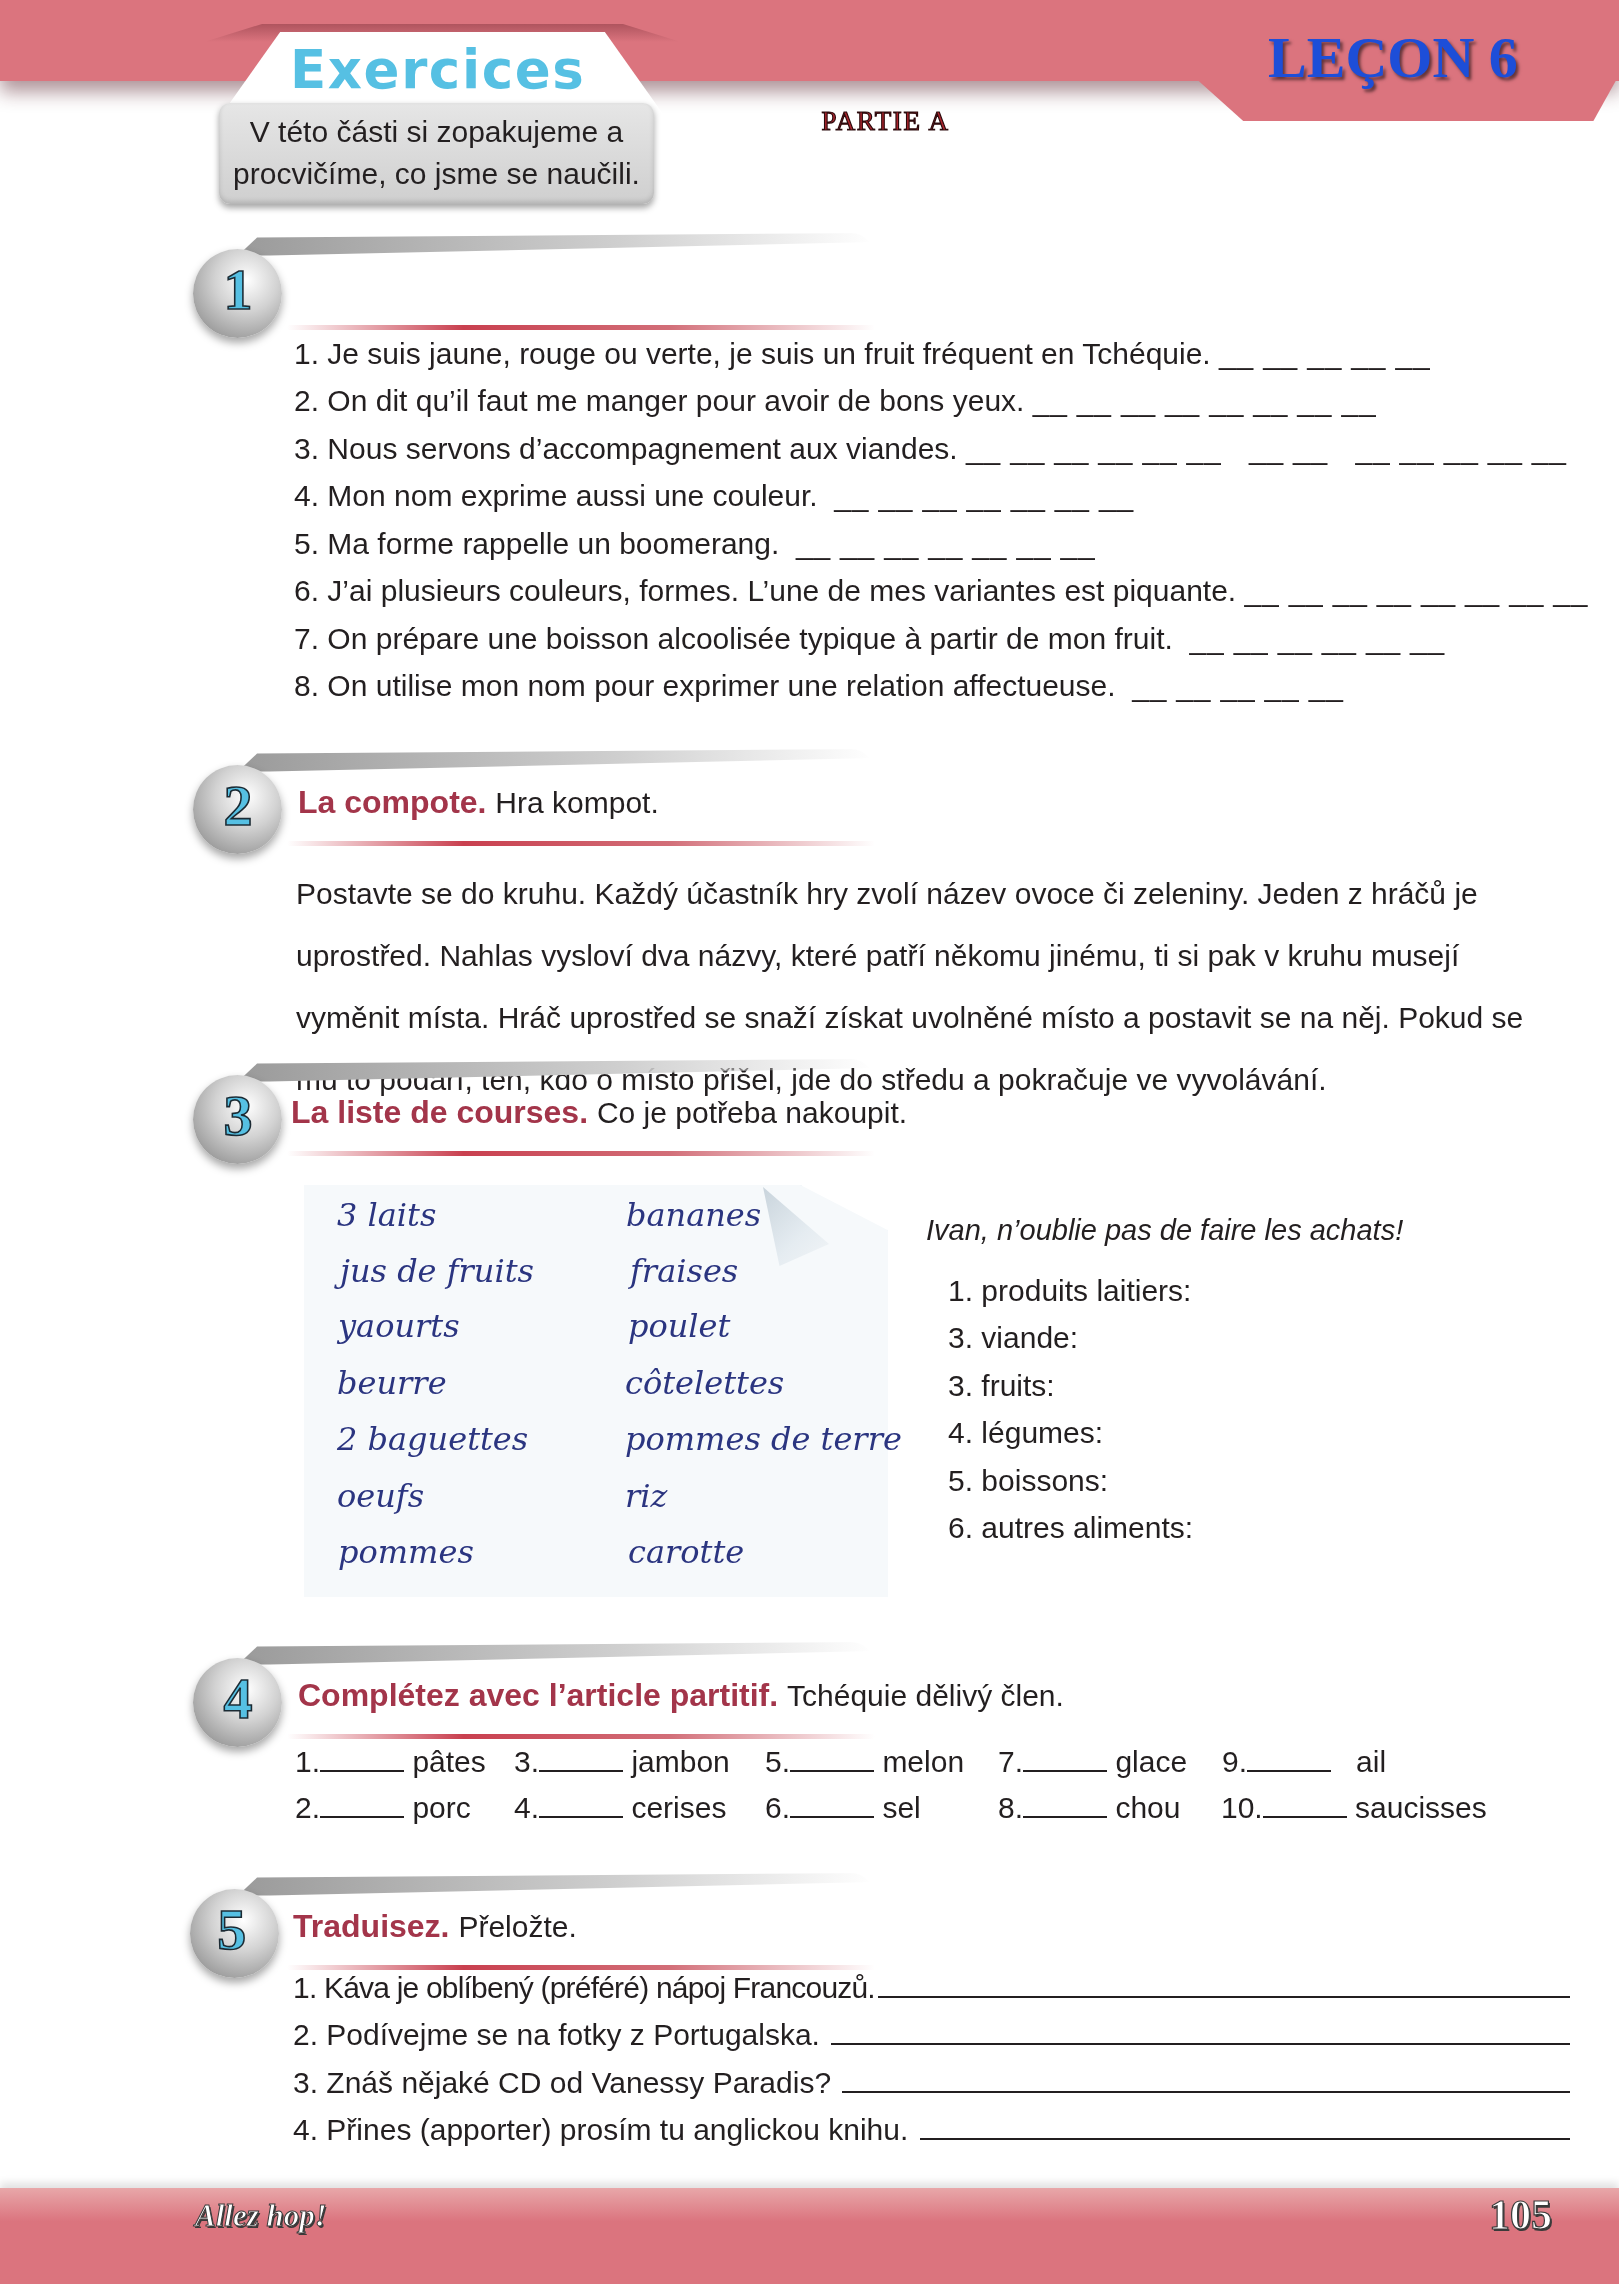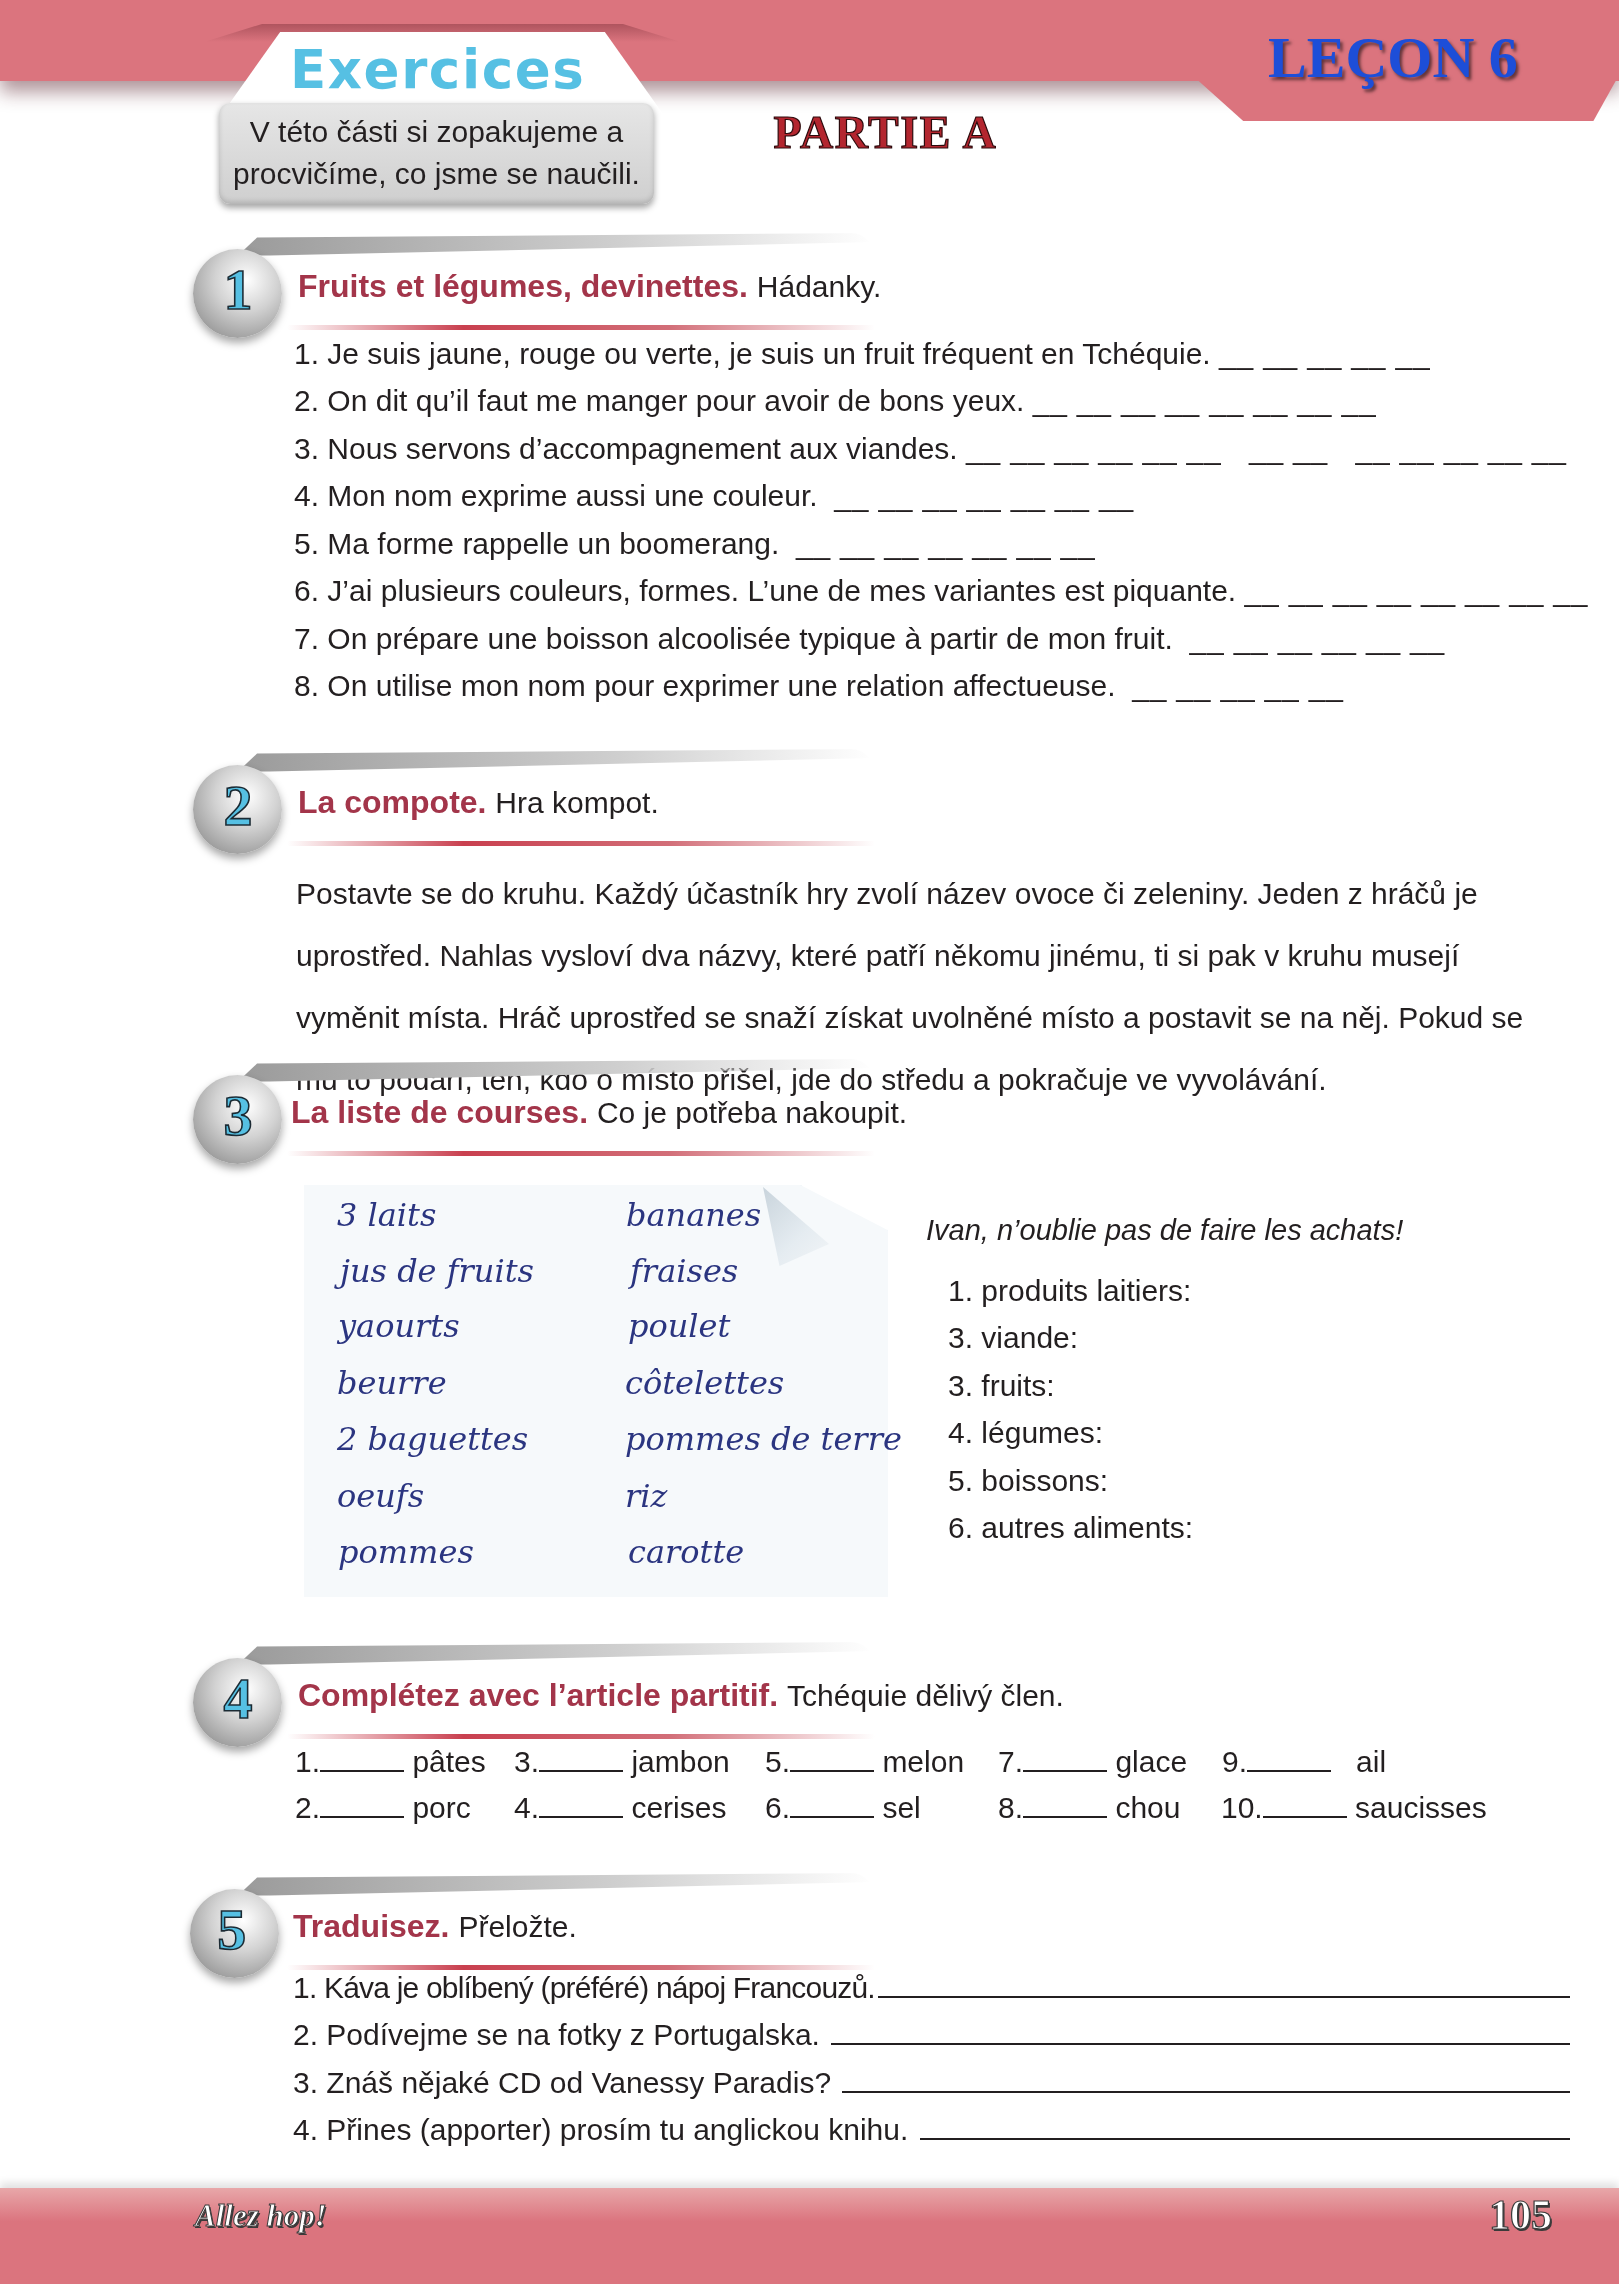--- a/index.html
+++ b/index.html
@@ -46,22 +46,22 @@
     padding-top: 8px; box-sizing: border-box;
   }
   .lecon-title {
     position: absolute; left: 1232px; top: 24px; width: 322px; text-align: center;
     font-family: "Liberation Serif", serif; font-weight: bold;
     font-size: 58px; color: #1d4ed8;
     text-shadow: 2.4px 3.2px 3.2px rgba(0,0,0,0.55);
   }
   .partie {
     position: absolute; left: 773px; top: 106px; width: 225px; text-align: center;
-    font-family: "Liberation Serif", serif; font-weight: bold;
-    font-size: 46px; color: #b3262f; letter-spacing: 1.6px;
+    font-family: "Liberation Serif", serif; font-weight: normal;
+    font-size: 27px; color: #b3262f; letter-spacing: 1.6px;
     -webkit-text-stroke: 1.2px #2a0a0c;
   }
   
   .section-head { position: absolute; left: 190px; width: 692px; height: 105px; }
   .sh-swoosh {
     position: absolute; left: 48px; top: 0; width: 636px; height: 22.5px;
     background: linear-gradient(to right, #9a9a9a, #cfcfcf 60%, rgba(220,220,220,0));
     border-radius: 24px 48px 0 0;
     clip-path: polygon(0 100%, 3% 20%, 100% 0, 100% 40%, 5% 100%);
   }
@@ -143,24 +143,20 @@
   <div>V této části si zopakujeme a</div>
   <div>procvičíme, co jsme se naučili.</div>
 </div>
 <div class="lecon-title">LEÇON 6</div>
 <div class="partie">PARTIE A</div>
 
 <div class="section-head" style="top:233px;">
   <div class="sh-swoosh"></div>
   <div class="sh-ball"></div>
   <div class="sh-num">1</div>
-  <div class="sh-title">
-    <span class="fr">Fruits et légumes, devinettes.</span>
-    <span class="cz">Hádanky.</span>
-  </div>
   <div class="sh-underline"></div>
 </div>
 
 <div>
   <div class="text ex1-line" style="top:337px;"><span>1. Je suis jaune, rouge ou verte, je suis un fruit fréquent en Tchéquie.</span> <span class="blank">__ __ __ __ __</span></div>
   <div class="text ex1-line" style="top:384px;"><span>2. On dit qu’il faut me manger pour avoir de bons yeux.</span> <span class="blank">__ __ __ __ __ __ __ __</span></div>
   <div class="text ex1-line" style="top:432px;"><span>3. Nous servons d’accompagnement aux viandes.</span> <span class="blank" style="white-space:pre">__ __ __ __ __ __   __ __   __ __ __ __ __</span></div>
   <div class="text ex1-line" style="top:479px;"><span>4. Mon nom exprime aussi une couleur.</span>&nbsp; <span class="blank">__ __ __ __ __ __ __</span></div>
   <div class="text ex1-line" style="top:527px;"><span>5. Ma forme rappelle un boomerang.</span>&nbsp; <span class="blank">__ __ __ __ __ __ __</span></div>
   <div class="text ex1-line" style="top:574px;"><span>6. J’ai plusieurs couleurs, formes. L’une de mes variantes est piquante.</span> <span class="blank">__ __ __ __ __ __ __ __</span></div>

